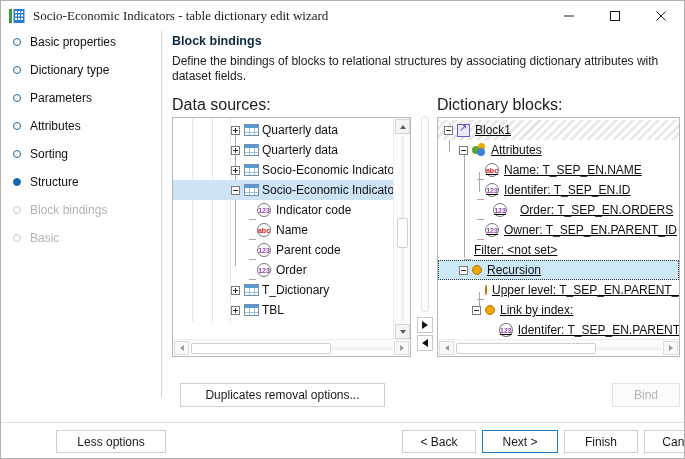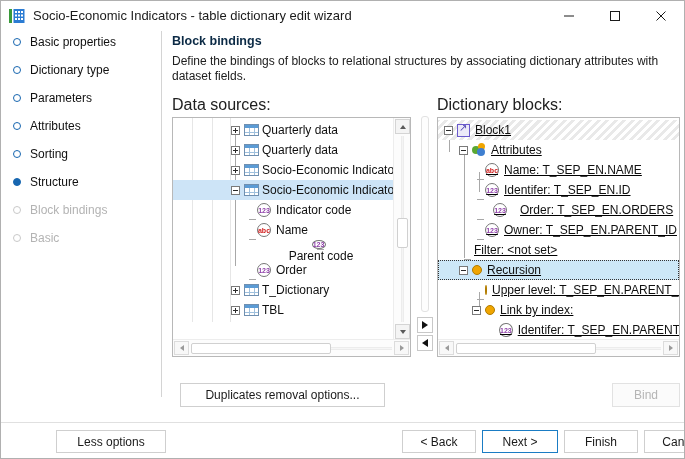--- a/index.html
+++ b/index.html
@@ -29,20 +29,21 @@
   }
   #title-icon {
     width: 16px; height: 16px;
     margin-left: 8px; margin-right: 8px;
     position: relative; flex: none;
   }
   #title-text {
     font-size: 13px;
     color: #1a1a1a;
     white-space: nowrap;
+    font-family: Liberation Serif, serif;
   }
   #win-controls {
     position: absolute; right: 0; top: 0;
     height: 29px; display: flex;
   }
   .win-btn {
     width: 46px; height: 29px;
     display: flex; align-items: center; justify-content: center;
     background: transparent;
   }
@@ -490,21 +491,21 @@
               <div class="row" style="padding-left:71px;">
                 <span class="stub line"></span>
                 <span class="ico-num">123</span>
                 <span class="row-label" style="margin-left:5px;">Indicator code</span>
               </div>
               <div class="row" style="padding-left:71px;">
                 <span class="stub line"></span>
                 <span class="ico-abc">abc</span>
                 <span class="row-label" style="margin-left:5px;">Name</span>
               </div>
-              <div class="row" style="padding-left:71px;flex-direction:column;">
+              <div class="row" style="padding-left:71px;">
                 <span class="stub line"></span>
                 <span class="ico-num">123</span>
                 <span class="row-label" style="margin-left:5px;">Parent code</span>
               </div>
               <div class="row" style="padding-left:71px;">
                 <span class="stub line"></span>
                 <span class="ico-num">123</span>
                 <span class="row-label" style="margin-left:5px;">Order</span>
               </div>
               <div class="row" style="padding-left:58px;">

